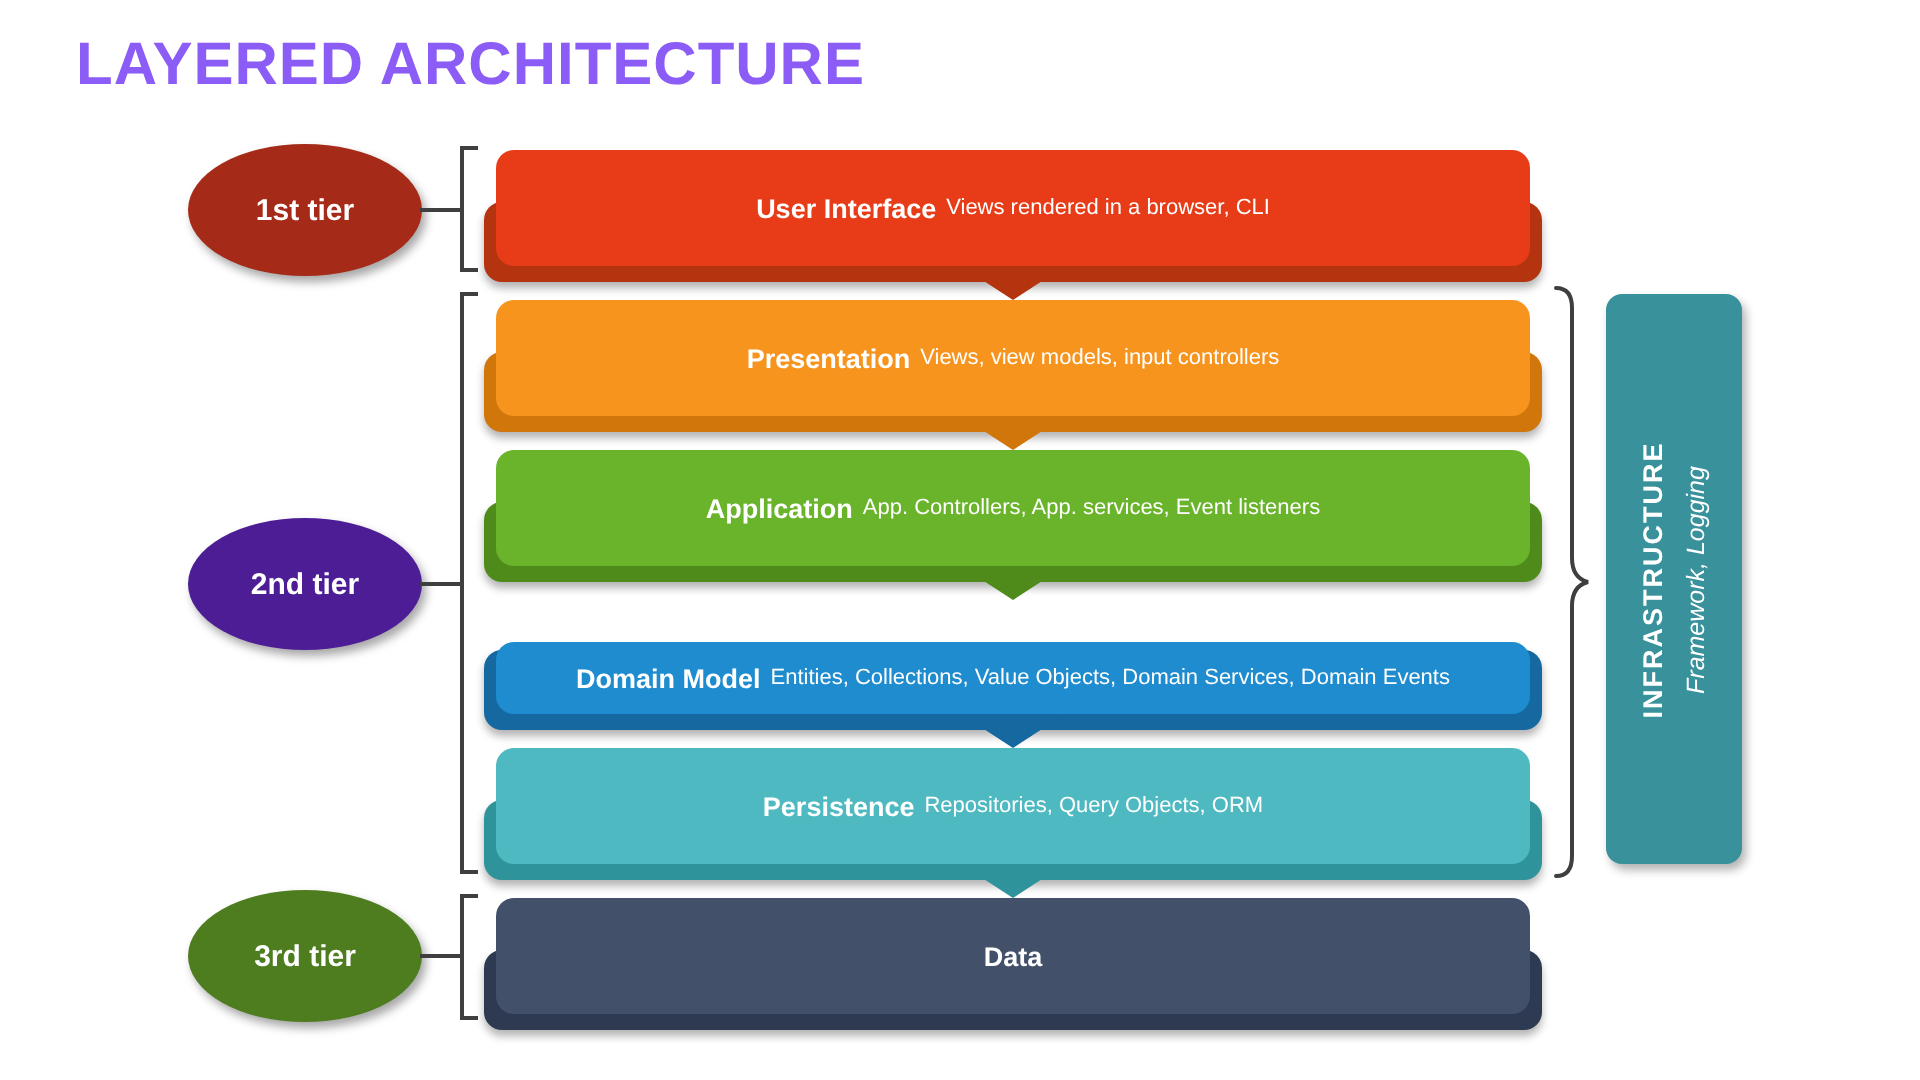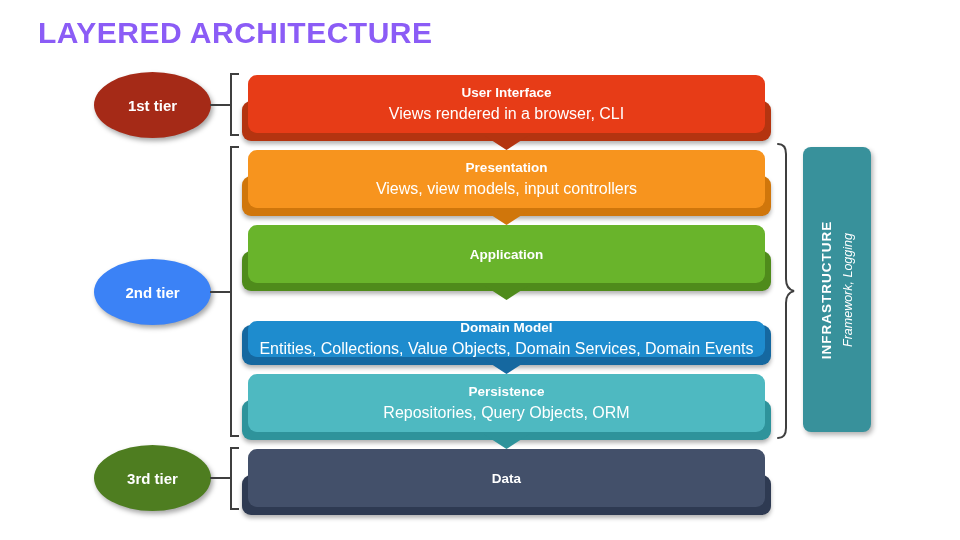--- a/index.html
+++ b/index.html
@@ -84,28 +84,28 @@
     left: 50%; margin-left: -23px;
     width: 46px; height: 15px;
     clip-path: polygon(0 0, 100% 0, 50% 100%);
     z-index: 1;
   }
   .layer-main {
     position: absolute;
     inset: 0;
     border-radius: 9px;
     z-index: 2;
-    display: flex; flex-direction: column;
+    display: flex; flex-direction: row;
     align-items: center; justify-content: center;
     gap: 5px;
     color: #ffffff;
     text-align: center;
   }
   .layer-name { font-size: 13.5px; font-weight: bold; }
-  .layer-desc { font-size: 16px; }
+  .layer-desc { font-size: 11px; }
 
   
   .brace-svg { position: absolute; left: 770px; top: 143px; }
 
   
   .infra-bar {
     position: absolute;
     left: 803px; top: 147px;
     width: 68px; height: 285px;
     border-radius: 8px;
@@ -126,21 +126,21 @@
   .infra-subtitle { font-size: 12.5px; font-style: italic; }
 </style>
 </head>
 <body>
 
 <div class="slide-title">LAYERED ARCHITECTURE</div>
 
 <div class="tier-ellipse tier-1" style="background-color: rgb(165, 42, 23);">
   <span>1st tier</span>
 </div>
-<div class="tier-ellipse tier-2" style="background-color: #3b82f6; align-items: center;">
+<div class="tier-ellipse tier-2" style="background-color: #4c1d95; align-items: center;">
   <span>2nd tier</span>
 </div>
 <div class="tier-ellipse tier-3" style="background-color: rgb(78, 125, 32);">
   <span>3rd tier</span>
 </div>
 
 <div class="bracket bracket-1"></div>
 <div class="bracket bracket-2"></div>
 <div class="bracket bracket-3"></div>
 <div class="bracket-connector conn-1"></div>
@@ -165,20 +165,21 @@
       <div class="layer-name">Presentation</div>
       <div class="layer-desc">Views, view models, input controllers</div>
     </div>
   </div>
 
   <div class="layer">
     <div class="layer-back" style="background-color: rgb(79, 139, 27);"></div>
     <div class="layer-arrow" style="background-color: rgb(79, 139, 27);"></div>
     <div class="layer-main" style="background-color: rgb(105, 180, 43);">
       <div class="layer-name">Application</div>
+      <div class="layer-desc">App. Controllers, App. services, Event listeners</div>
     </div>
   </div>
 
   <div class="layer">
     <div class="layer-back" style="background-color: rgb(21, 104, 160);"></div>
     <div class="layer-arrow" style="background-color: rgb(21, 104, 160);"></div>
     <div class="layer-main" style="background-color: rgb(30, 140, 206); margin-top: 22px;">
       <div class="layer-name">Domain Model</div>
       <div class="layer-desc">Entities, Collections, Value Objects, Domain Services, Domain Events</div>
     </div>

